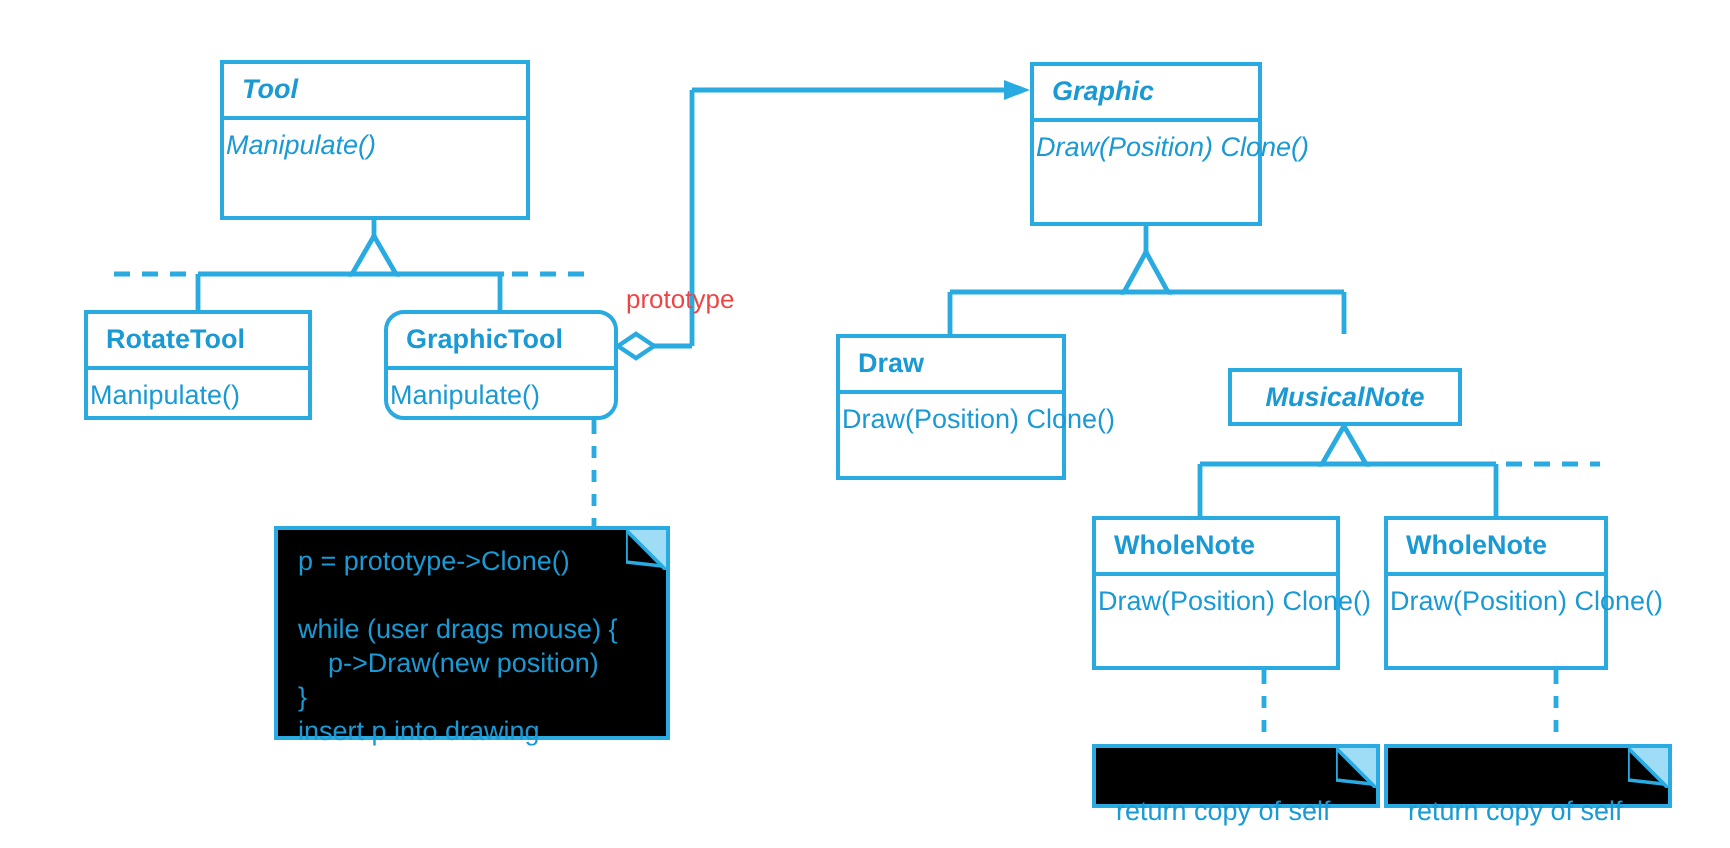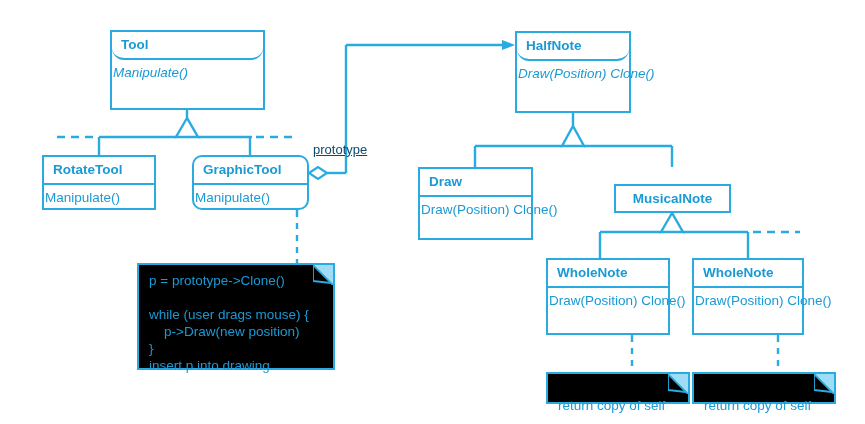--- a/index.html
+++ b/index.html
@@ -35,21 +35,21 @@
     padding-left: 9px;
     font-size: 13.5px;
     font-weight: bold;
     color: #1a9ad4;
     white-space: nowrap;
   }
   .uml-name.has-ops {
     border-bottom: 2px solid #29abe2;
   }
   .uml-name.abstract {
-    border-radius: 12px;
+    font-style: italic;
   }
   .uml-ops {
     padding: 4px 0 0 1px;
     font-size: 13.5px;
     color: #1a9ad4;
     line-height: 18px;
     white-space: nowrap;
   }
   .uml-ops.abstract {
     font-style: italic;
@@ -75,23 +75,22 @@
     padding: 7px 10px 0 10px;
     white-space: pre;
   }
   .note-text.single {
     padding: 17px 10px;
     line-height: 30px;
   }
   .assoc-label {
     position: absolute;
     font-size: 13px;
-    color: #0c4a6e;
+    color: #ef4444;
     white-space: nowrap;
-    text-decoration: underline;
   }
 </style>
 </head>
 <body>
 
 <div id="diagram-root">
 
   <svg class="layer" viewBox="0 0 865 424" xmlns="http://www.w3.org/2000/svg">
     <g stroke="#29abe2" stroke-width="2.4" fill="none" stroke-linecap="butt">
 
@@ -148,21 +147,21 @@
     <div class="uml-name has-ops">RotateTool</div>
     <div class="uml-ops">Manipulate()</div>
   </div>
 
   <div class="uml-box" style="left:192px; top:155px; width:117px; height:55px;border-radius:10px;">
     <div class="uml-name has-ops">GraphicTool</div>
     <div class="uml-ops">Manipulate()</div>
   </div>
 
   <div class="uml-box" style="left:515px; top:31px; width:116px; height:82px;">
-    <div class="uml-name has-ops abstract">HalfNote</div>
+    <div class="uml-name has-ops abstract">Graphic</div>
     <div class="uml-ops abstract">Draw(Position)
 Clone()</div>
   </div>
 
   <div class="uml-box" style="left:418px; top:167px; width:115px; height:73px;">
     <div class="uml-name has-ops">Draw</div>
     <div class="uml-ops">Draw(Position)
 Clone()</div>
   </div>
 

